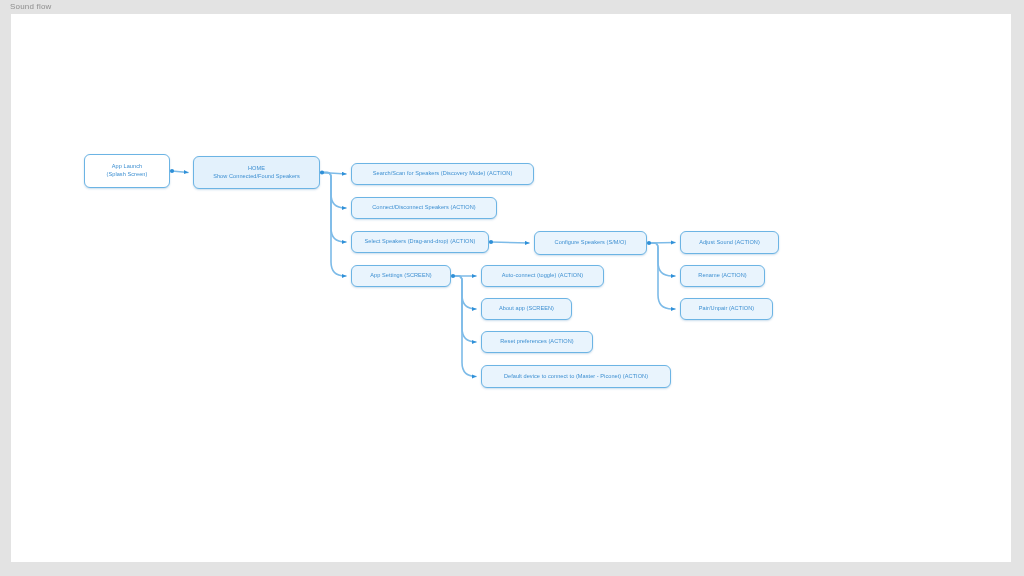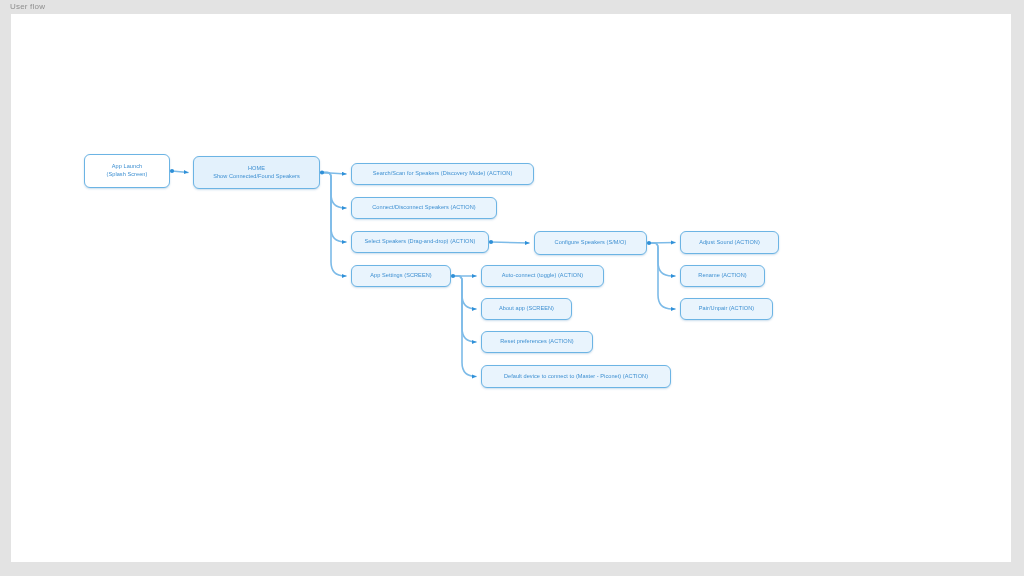--- a/index.html
+++ b/index.html
@@ -87,21 +87,21 @@
     display: block;
     width: 100%;
   }
 </style>
 </head>
 <body>
 
 <div id="app">
 
   <div class="topbar">
-    <div class="topbar-title">User flow</div>
+    <div class="topbar-title">Sound flow</div>
   </div>
 
   <div class="canvas">
 
     <svg class="wires" viewBox="0 0 1000 548" width="1000" height="548" xmlns="http://www.w3.org/2000/svg">
       <defs>
         <marker id="arrowhead" markerWidth="5" markerHeight="5" refX="4.2" refY="2.1" orient="auto" markerUnits="userSpaceOnUse">
           <path d="M0,0 L4.6,2.1 L0,4.2 z" fill="#2f90d8"></path>
         </marker>
       </defs>

